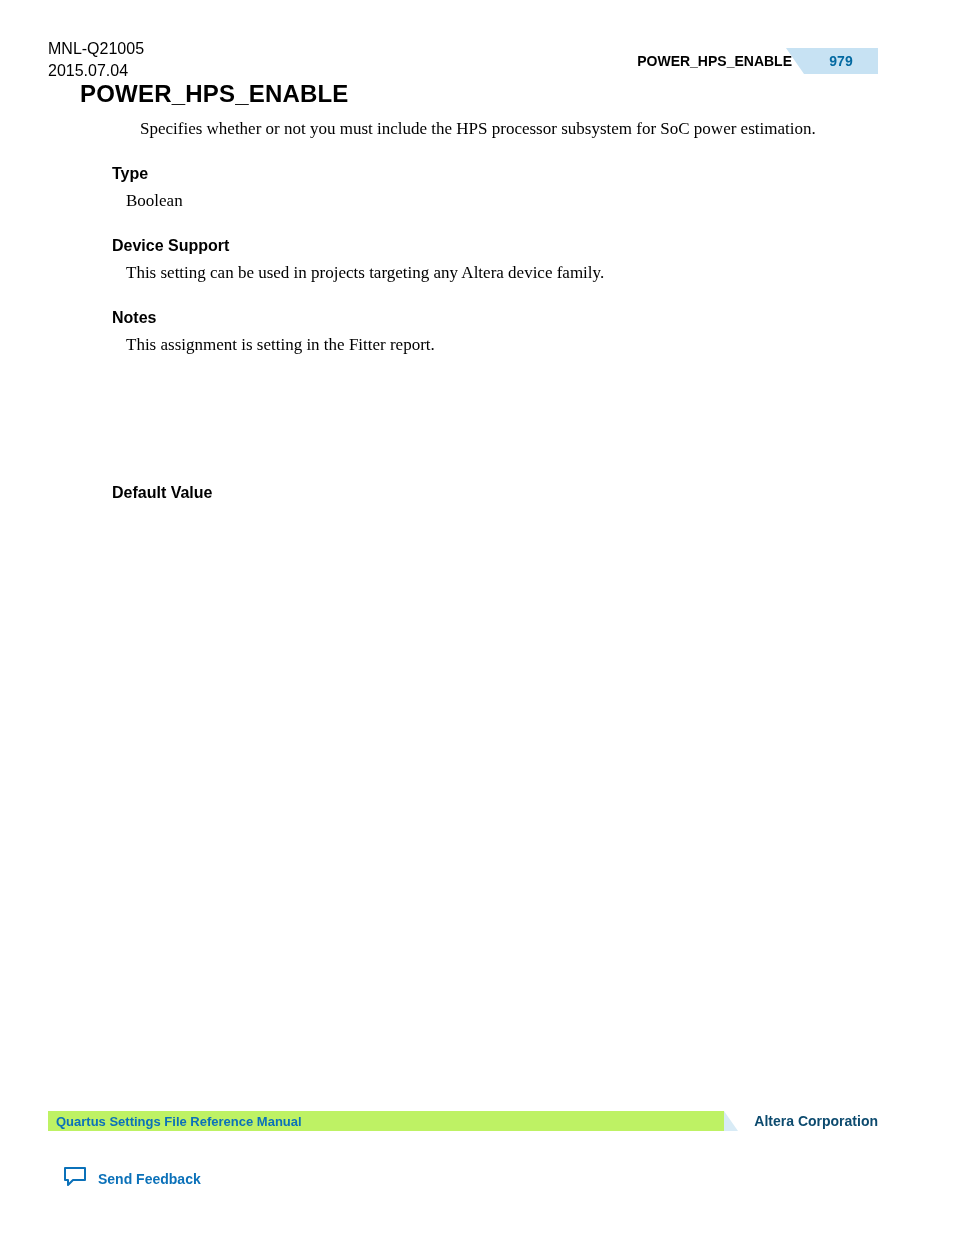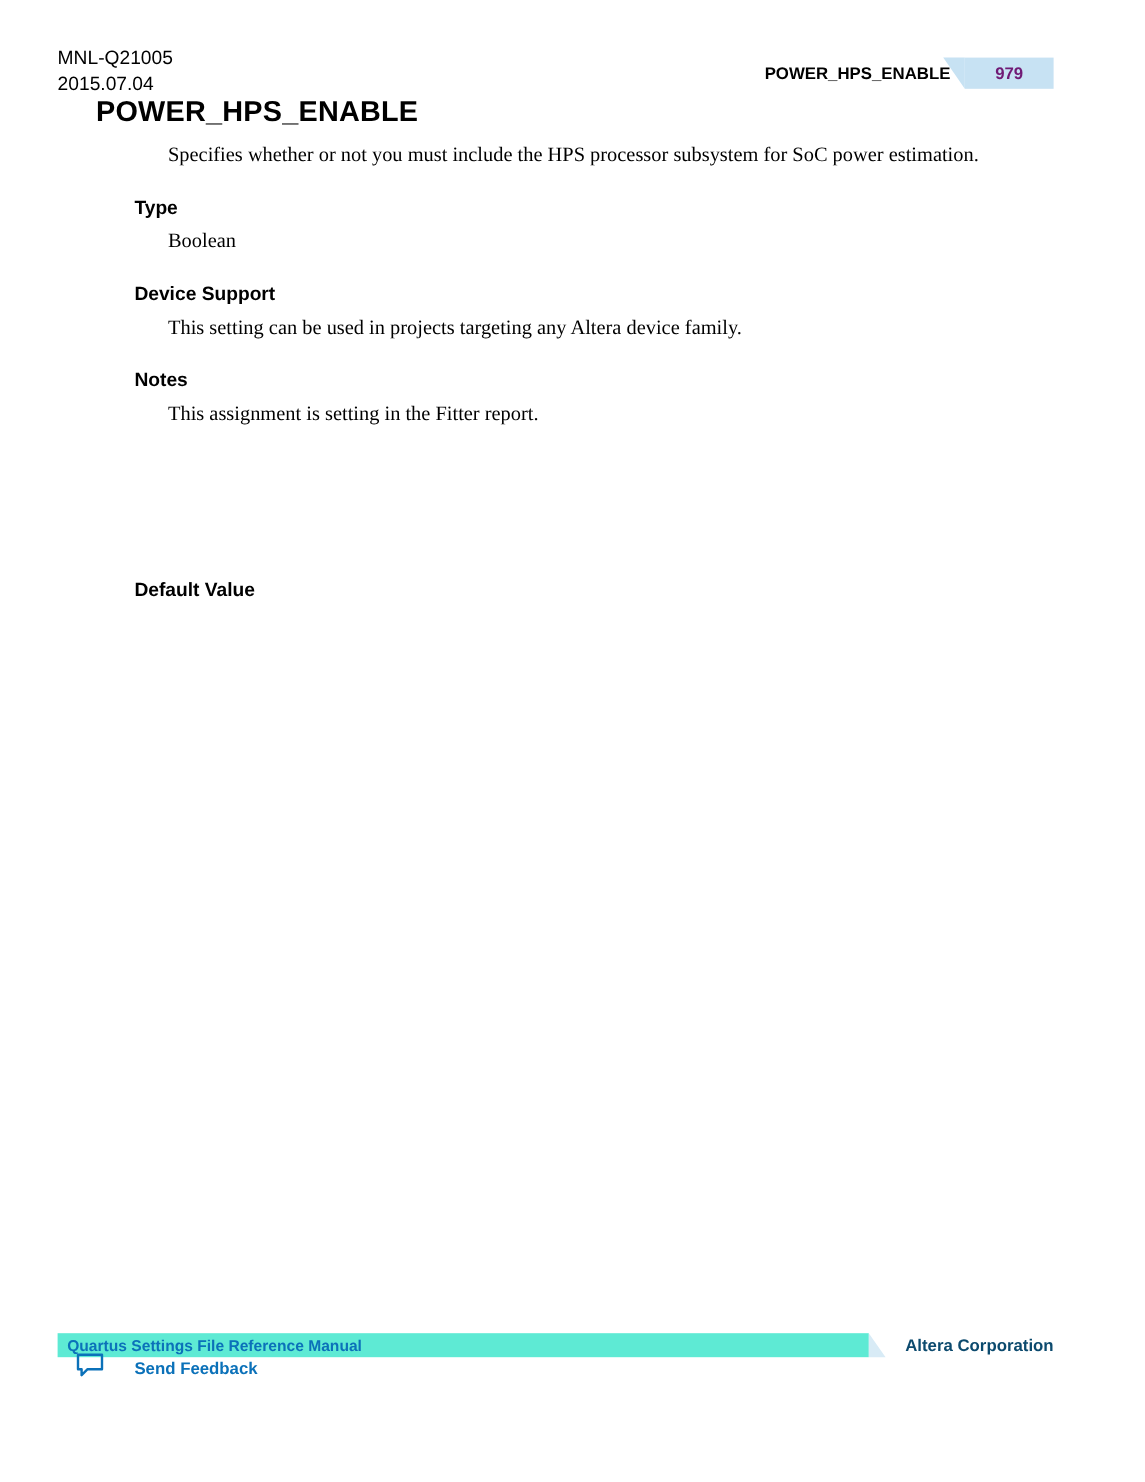--- a/index.html
+++ b/index.html
@@ -6,56 +6,56 @@
   html, body { width: 954px; height: 1235px; background: #ffffff; font-family: "Segoe UI", "Myriad Pro", Arial, sans-serif; color: #000; }
   .page { position: relative; width: 954px; height: 1235px; }
 
   
   .hdr-left { position: absolute; left: 48px; top: 38px; font-size: 16px; line-height: 1.35; color: #000; }
   .hdr-right { position: absolute; right: 76px; top: 48px; display: flex; align-items: center; gap: 0; }
   .hdr-setting { font-weight: 700; font-size: 14px; color: #000; margin-right: 12px; }
   .page-badge {
     position: relative; width: 74px; height: 26px; background: #c7e2f3;
     display: flex; align-items: center; justify-content: center;
-    font-weight: 700; font-size: 14px; color: #701a75;
+    font-weight: 700; font-size: 14px; color: #0369a1;
   }
   .page-badge::before {
     content: ""; position: absolute; left: -18px; top: 0; width: 0; height: 0;
     border-top: 0 solid transparent;
     border-bottom: 26px solid transparent;
     border-right: 18px solid #c7e2f3;
   }
 
   
   .content { position: absolute; left: 80px; right: 76px; top: 80px; }
   .h1 { font-size: 24px; font-weight: 700; color: #000; margin-bottom: 10px; letter-spacing: 0.2px; }
   .intro { font-size: 17px; font-family: Georgia, "Times New Roman", serif; color: #000; margin-left: 60px; margin-bottom: 24px; line-height: 1.35; }
 
   .section { margin-left: 32px; margin-bottom: 24px; }
   .sec-head { font-weight: 700; font-size: 16px; color: #000; margin-bottom: 6px; }
-  .sec-body { font-size: 17px; font-family: Georgia, "Times New Roman", serif; color: #000; margin-left: 28px; line-height: 1.4; }
+  .sec-body { font-size: 17px; font-family: Georgia, "Times New Roman", serif; color: #000; margin-left: 14px; line-height: 1.4; }
 
   .syntax-gap { height: 80px; }
 
   
   .footer-band { position: absolute; left: 48px; right: 76px; top: 1110px; height: 22px; display: flex; align-items: center; }
   .footer-band .band {
-    flex: 1; height: 20px; background: #5eead4; position: relative;
+    flex: 1; height: 20px; background: #bef264; position: relative;
     display: flex; align-items: center; padding-left: 8px;
     font-weight: 700; font-size: 13px; color: #0b71b9;
   }
   .footer-band .band::after {
     content: ""; position: absolute; right: -14px; top: 0; width: 0; height: 0;
     border-top: 20px solid transparent;
     border-bottom: 0 solid transparent;
     border-left: 14px solid #d8ebf6;
   }
   .footer-band .corp { margin-left: 30px; font-weight: 700; font-size: 14px; color: #0c4a6e; white-space: nowrap; }
 
-  .feedback { position: absolute; left: 62px; top: 1126px; display: flex; align-items: center; gap: 24px; color: #0b71b9; font-weight: 700; font-size: 14px; cursor: pointer; }
+  .feedback { position: absolute; left: 62px; top: 1165px; display: flex; align-items: center; gap: 10px; color: #0b71b9; font-weight: 700; font-size: 14px; cursor: pointer; }
   .feedback svg { width: 26px; height: 24px; stroke: #0b71b9; fill: none; stroke-width: 2; }
 </style>
 </head>
 <body>
 
 <div class="page">
 
   <div class="hdr-left">
     <div>MNL-Q21005</div>
     <div>2015.07.04</div>

